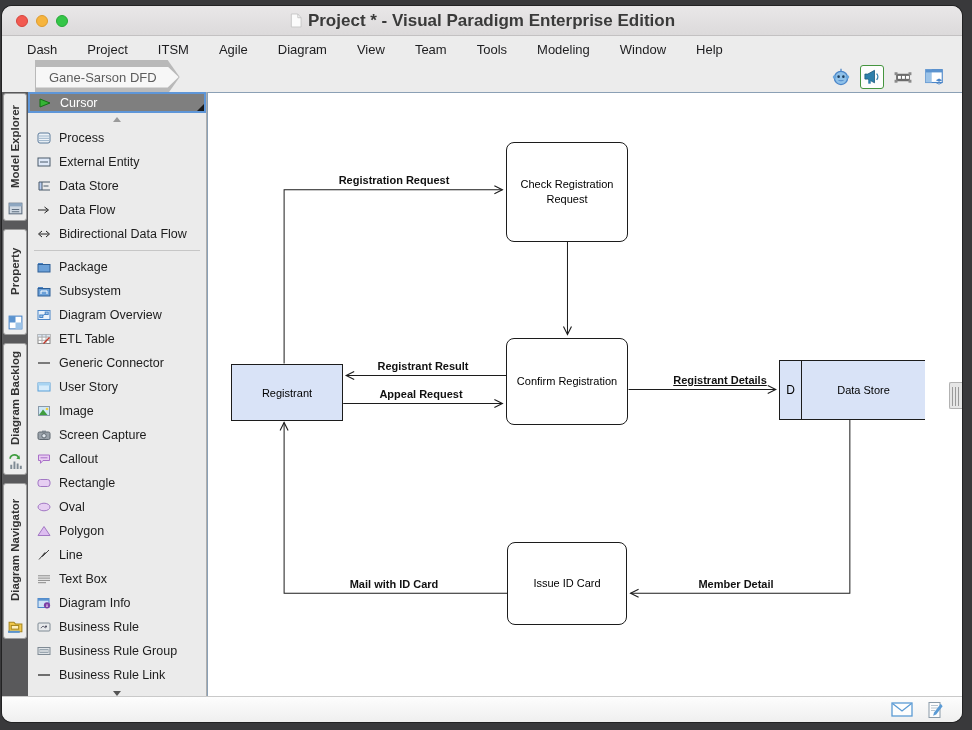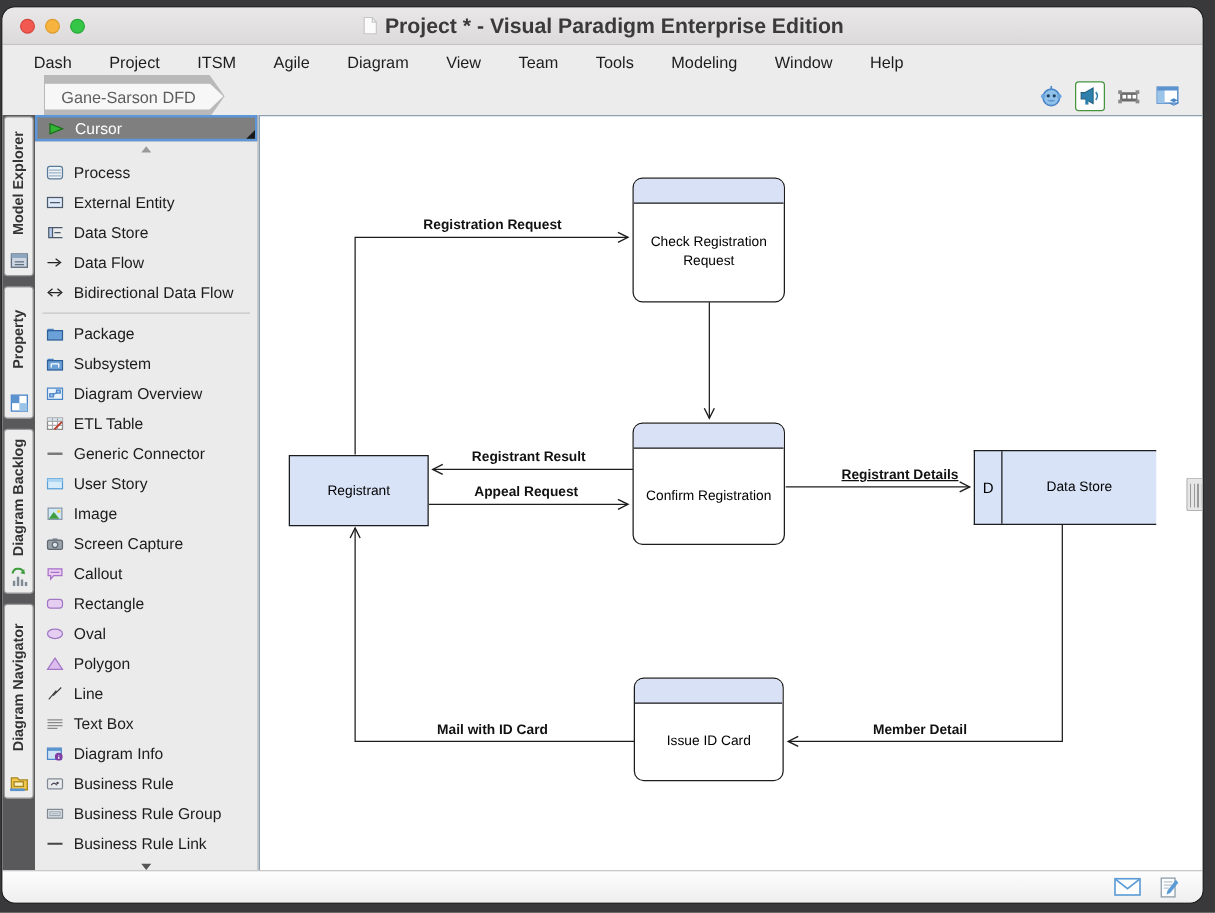--- a/index.html
+++ b/index.html
@@ -54,21 +54,21 @@
   .scroll-arrow { height:13px; display:flex; align-items:center; justify-content:center; }
   .scroll-arrow svg { display:block; }
   .psep { border-top:1px solid #c6c6c6; margin:4px 6px; height:0; }
 
   
   .canvas-wrap { flex:1; position:relative; background:#fff; border-top:1px solid #8ba0b5; border-left:1px solid #8ba0b5; min-width:0; }
   .canvas { position:absolute; inset:0; }
   .edges { position:absolute; inset:0; width:100%; height:100%; }
 
   .node { position:absolute; font-size:11px; color:#000; }
-  .proc { border:1px solid #1c1c1c; border-radius:8px; background:#fff; display:flex; flex-direction:column; overflow:hidden; }
+  .proc { border:1px solid #1c1c1c; border-radius:8px; background:#fff; display:flex; flex-direction:row; overflow:hidden; }
   .proc .hdr { height:20px; flex:0 0 auto; background:#d9e1f6; border-bottom:1px solid #1c1c1c; }
   .proc .pbody { flex:1; display:flex; align-items:center; justify-content:center; text-align:center; padding:2px 8px; line-height:1.35; }
   .entity { background:#d9e3f7; border:1px solid #1c1c1c; display:flex; align-items:center; justify-content:center; }
   .dstore { background:#d9e3f7; border:1px solid #1c1c1c; border-right:none; display:flex; }
   .dstore .dcell { width:22px; border-right:1px solid #1c1c1c; display:flex; align-items:center; justify-content:center; font-size:12px; }
   .dstore .dlabel { flex:1; display:flex; align-items:center; justify-content:center; }
 
   .elabel { position:absolute; transform:translateX(-50%); font-size:11px; font-weight:600; color:#111; white-space:nowrap; }
 
   .grip { position:absolute; right:0; top:289px; width:13px; height:27px; background:#e6e6e6; border:1px solid #b2b2b2;
@@ -458,21 +458,21 @@
           <polyline points="420,297 567,297" fill="none" stroke="#1c1c1c" stroke-width="1" marker-end="url(#arr)"></polyline>
           <polyline points="641,327 641,501 422,501" fill="none" stroke="#1c1c1c" stroke-width="1" marker-end="url(#arr)"></polyline>
           <polyline points="299,501 76,501 76,330" fill="none" stroke="#1c1c1c" stroke-width="1" marker-end="url(#arr)"></polyline>
         </svg>
 
         <div class="node proc" style="left:298px; top:49px; width:122px; height:100px;">
           <div class="hdr"></div>
           <div class="pbody">Check Registration Request</div>
         </div>
 
-        <div class="node proc" style="left:298px; top:245px; width:122px; height:98px;">
+        <div class="node proc" style="left:298px; top:245px; width:122px; height:87px;">
           <div class="hdr"></div>
           <div class="pbody">Confirm Registration</div>
         </div>
 
         <div class="node proc" style="left:299px; top:449px; width:120px; height:83px;">
           <div class="hdr"></div>
           <div class="pbody">Issue ID Card</div>
         </div>
 
         <div class="node entity" style="left:23px; top:271px; width:112px; height:57px;">

